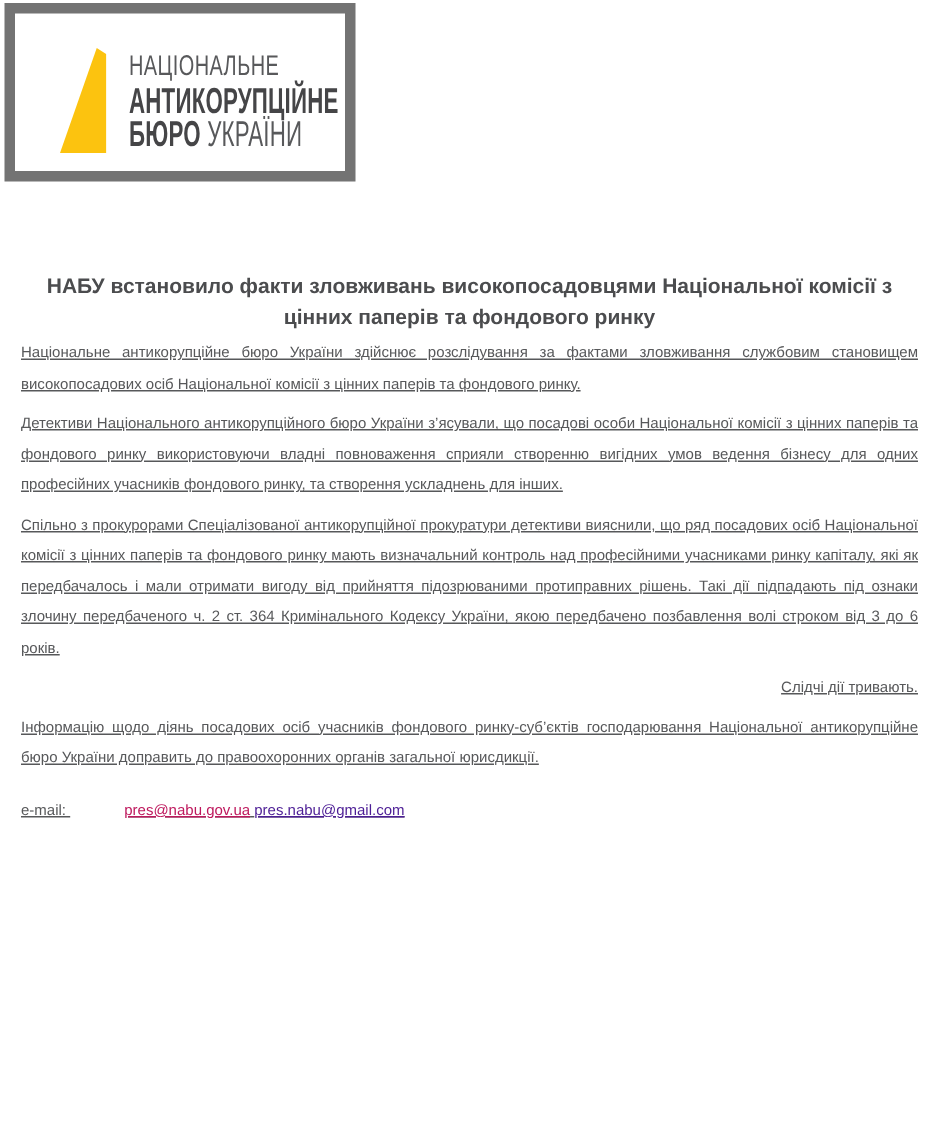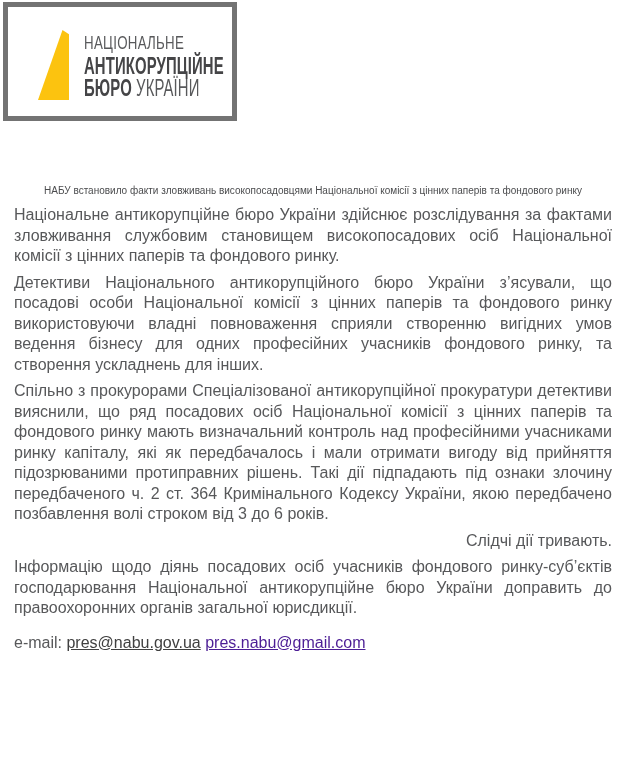--- a/index.html
+++ b/index.html
@@ -7,21 +7,21 @@
     width: 626px; height: 764px;
     font-family: "Liberation Sans", sans-serif;
     -webkit-font-smoothing: antialiased;
   }
   .page { position: relative; width: 626px; height: 764px; overflow: hidden; background: #fff; }
 
   
   .logo-box {
     position: absolute; left: 3px; top: 2px;
     width: 234px; height: 119px;
-    border: 5px solid #737373; background: #fff;
+    border: 7px solid #737373; background: #fff;
     box-sizing: border-box;
   }
   .wedge {
     position: absolute; left: 30px; top: 23px;
     width: 31px; height: 70px;
     background: #fcc30f;
     clip-path: polygon(79% 0%, 100% 6%, 100% 100%, 0% 100%);
   }
   .logo-text { position: absolute; left: 76px; top: 25px; }
   .lt { display: block; white-space: nowrap; transform-origin: 0 50%; }
@@ -40,27 +40,27 @@
   .lt3 .light { font-weight: 400; color: #58595b; }
 
   
   .content {
     position: absolute; left: 0; top: 0; width: 626px;
     box-sizing: border-box; padding: 180px 14px 0 14px;
     color: #57585a;
   }
   h1.title {
     margin: 0 6px 4px 6px;
-    font-size: 10px; line-height: 21px; font-weight: 400;
+    font-size: 14px; line-height: 21px; font-weight: 700;
     text-align: center; color: #4b4c4e;
   }
   .content p {
     margin: 0 0 6px 0;
-    font-size: 16px; line-height: 20.5px;
-    text-align: justify; color: #57585a;
+    font-size: 10px; line-height: 20.5px;
+    text-align: justify; color: #57585a; text-decoration: underline;
   }
   p.single { text-align: right; }
 
   
   .contacts { margin-top: 14px; }
   .contacts p { text-align: left; margin: 0 0 8px 0; }
   .press-heading { font-weight: 700; color: #4b4c4e; }
   a.mail-link {
     color: #3333cc; text-decoration: underline; cursor: pointer;
   }
@@ -82,17 +82,17 @@
   <div class="content">
     <h1 class="title">НАБУ встановило факти зловживань високопосадовцями Національної комісії з цінних паперів та фондового ринку</h1>
 
     <p>Національне антикорупційне бюро України здійснює розслідування за фактами зловживання службовим становищем високопосадових осіб Національної комісії з цінних паперів та фондового ринку.</p>
     <p>Детективи Національного антикорупційного бюро України з’ясували, що посадові особи Національної комісії з цінних паперів та фондового ринку використовуючи владні повноваження сприяли створенню вигідних умов ведення бізнесу для одних професійних учасників фондового ринку, та створення ускладнень для інших.</p>
     <p>Спільно з прокурорами Спеціалізованої антикорупційної прокуратури детективи вияснили, що ряд посадових осіб Національної комісії з цінних паперів та фондового ринку мають визначальний контроль над професійними учасниками ринку капіталу, які як передбачалось і мали отримати вигоду від прийняття підозрюваними протиправних рішень. Такі дії підпадають під ознаки злочину передбаченого ч. 2 ст. 364 Кримінального Кодексу України, якою передбачено позбавлення волі строком від 3 до 6 років.</p>
     <p class="single">Слідчі дії тривають.</p>
     <p>Інформацію щодо діянь посадових осіб учасників фондового ринку-суб’єктів господарювання Національної антикорупційне бюро України доправить до правоохоронних органів загальної юрисдикції.</p>
 
     <div class="contacts">
-      <p><span>e-mail:</span> <a class="mail-link" style="color: #404040;">pres@nabu.gov.ua</a> <a class="mail-link" style="color: #4c1d95;">pres.nabu@gmail.com</a></p>
+      <p><span>e-mail:</span> <a class="mail-link" style="color: #be185d; margin-left: 36px;">pres@nabu.gov.ua</a> <a class="mail-link" style="color: #4c1d95;">pres.nabu@gmail.com</a></p>
     </div>
   </div>
 
 </div>
 
 </body></html>

